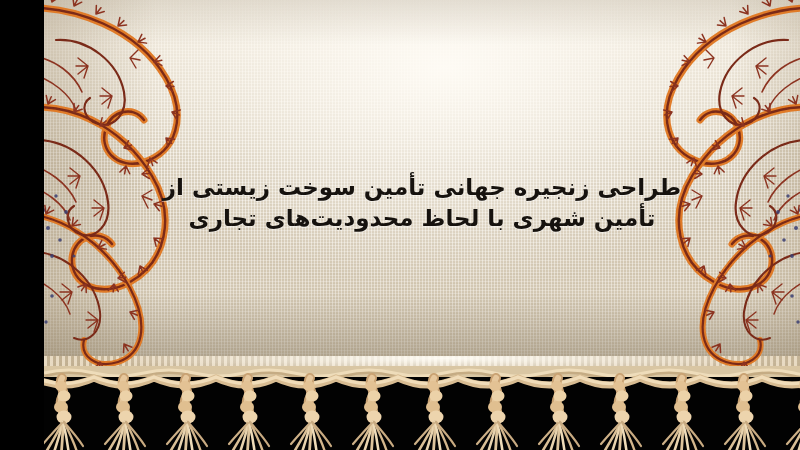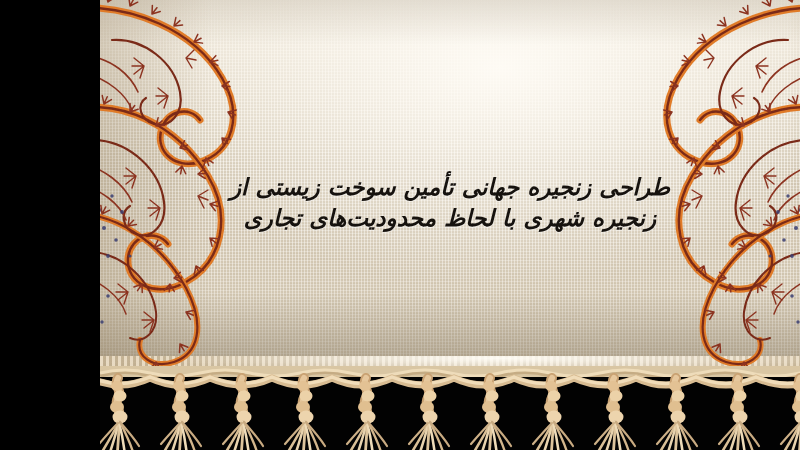--- a/index.html
+++ b/index.html
@@ -1,23 +1,22 @@
 <!DOCTYPE html>
 <html lang="fa" dir="rtl"><head>
 <meta charset="utf-8">
 <title>Persian Title Slide</title>
 <style>
   html,body{margin:0;padding:0;background:#000;}
   .stage{
     position:relative;
-    width:700px;height:450px;
+    width:756px;height:450px;
     overflow:hidden;
     background:#000;
     font-family:"DejaVu Sans","Liberation Sans",sans-serif;
-    font-style:italic;
   }
 
   
   .cloth{
     position:absolute;left:0;top:0;width:800px;height:375px;
     background-color:#e6ddcc;
     background-image:
       radial-gradient(ellipse 520px 300px at 50% 18%, rgba(255,252,246,.95) 0%, rgba(255,250,240,0) 72%),
       linear-gradient(180deg, rgba(246,240,228,.9) 0%, rgba(231,222,205,.25) 45%, rgba(214,202,180,.55) 100%),
       repeating-linear-gradient(90deg, rgba(255,255,255,.55) 0px, rgba(255,255,255,.55) 1px, rgba(168,152,124,.20) 1px, rgba(168,152,124,.20) 3px),
@@ -375,21 +374,21 @@
           <path d="M72,320 l-10,-8 M72,320 l-12,0 M72,320 l-10,8 M72,320 l-4,12"></path>
           <path d="M104,58 l8,-8 M104,58 l10,2 M104,58 l6,10"></path>
           <path d="M116,196 l10,-6 M116,196 l10,4 M116,196 l6,12"></path>
         </g>
       </g>
     </svg>
   </div>
 
   <div class="title-block">
     <span class="title-line">طراحی زنجیره جهانی تأمین سوخت زیستی از</span>
-    <span class="title-line">زنجیره شهری با لحاظ محدودیت‌های تجاری</span>
+    <span class="title-line">تأمین شهری با لحاظ محدودیت‌های تجاری</span>
   </div>
 
   <div class="fringe">
     <svg viewBox="0 0 800 84" xmlns="http://www.w3.org/2000/svg">
       <defs>
         <g id="tassel">
 
           <path d="M0,-4 C-5,3 5,9 0,16 C-5,23 5,29 0,36" stroke="#c9a273" stroke-width="10" fill="none" stroke-linecap="round"></path>
           <path d="M0,-4 C-5,3 5,9 0,16 C-5,23 5,29 0,36" stroke="#e6c79c" stroke-width="6" fill="none" stroke-linecap="round"></path>
           <ellipse cx="-1" cy="4" rx="6" ry="5" fill="#e3c294"></ellipse>

